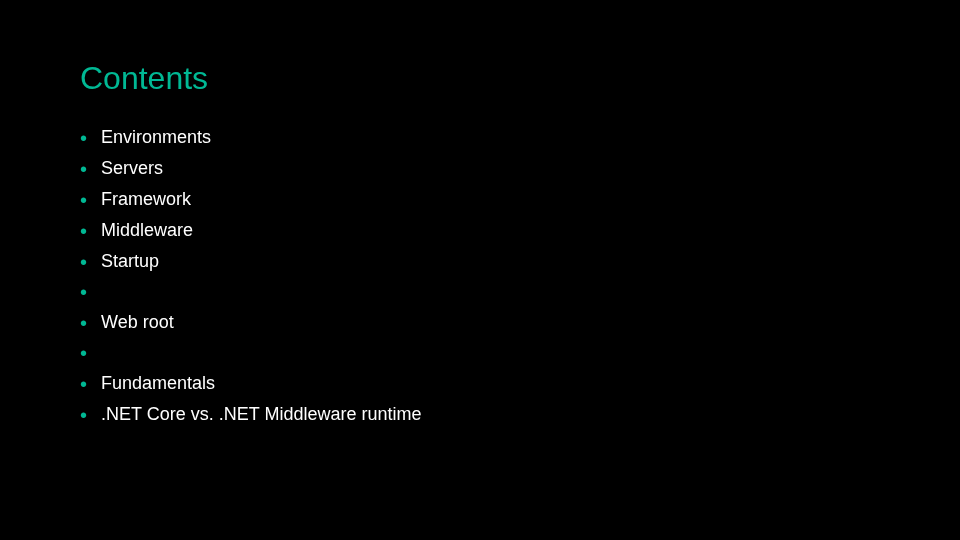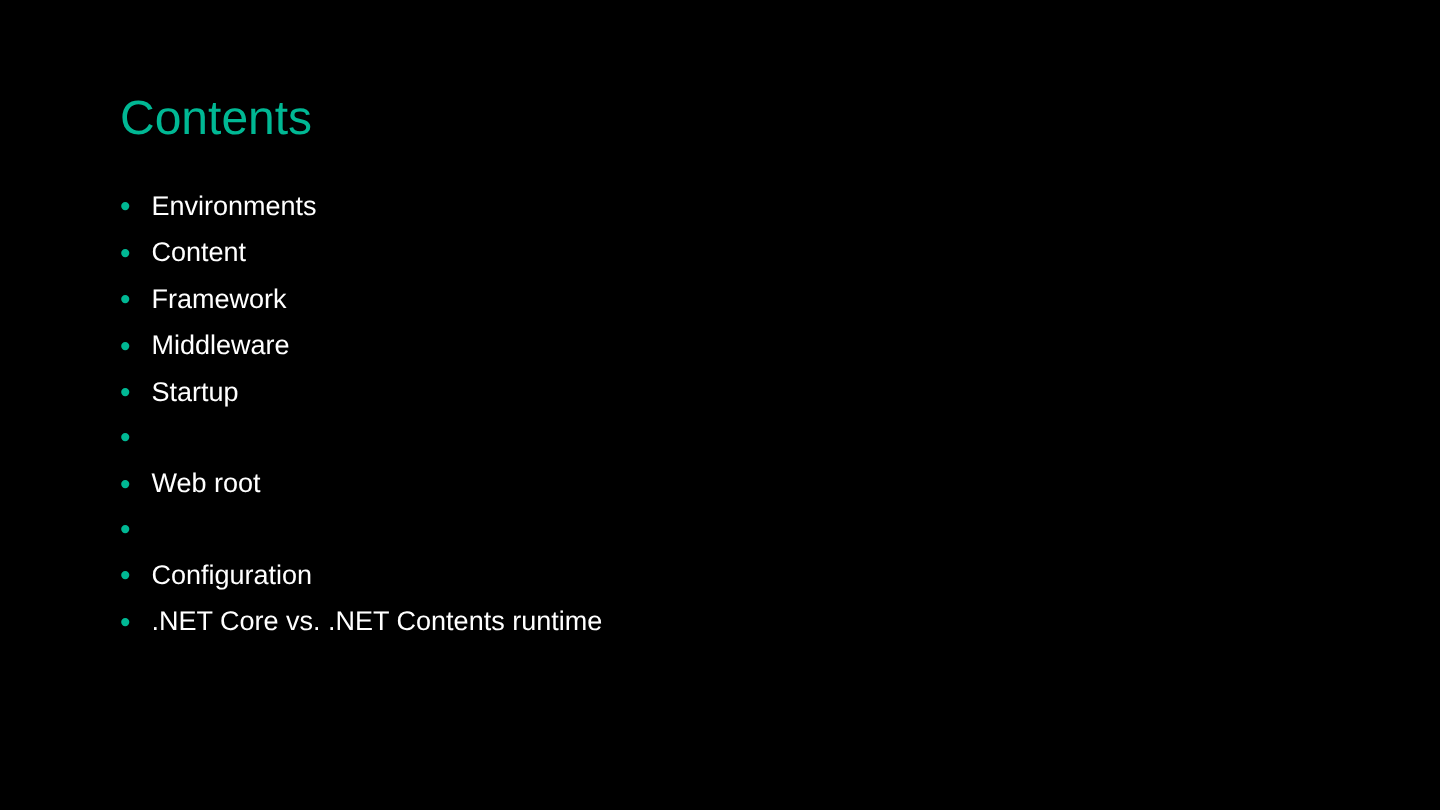--- a/index.html
+++ b/index.html
@@ -56,21 +56,21 @@
 
 <div class="page-container">
   <h1 class="title">Contents</h1>
   <ul class="contents-list" id="contents-list">
   <li>
         <span class="bullet">•</span>
         <span>Environments</span>
       </li>
       <li>
         <span class="bullet">•</span>
-        <span>Content</span>
+        <span>Servers</span>
       </li>
       <li>
         <span class="bullet">•</span>
         <span>Framework</span>
       </li>
       <li>
         <span class="bullet">•</span>
         <span>Middleware</span>
       </li>
       <li>
@@ -82,20 +82,20 @@
       </li>
       <li>
         <span class="bullet">•</span>
         <span>Web root</span>
       </li>
       <li>
         <span class="bullet">•</span>
       </li>
       <li>
         <span class="bullet">•</span>
-        <span>Configuration</span>
+        <span>Fundamentals</span>
       </li>
       <li>
         <span class="bullet">•</span>
-        <span>.NET Core vs. .NET Contents runtime</span>
+        <span>.NET Core vs. .NET Middleware runtime</span>
       </li>
     </ul>
 </div>
 
 </body></html>

